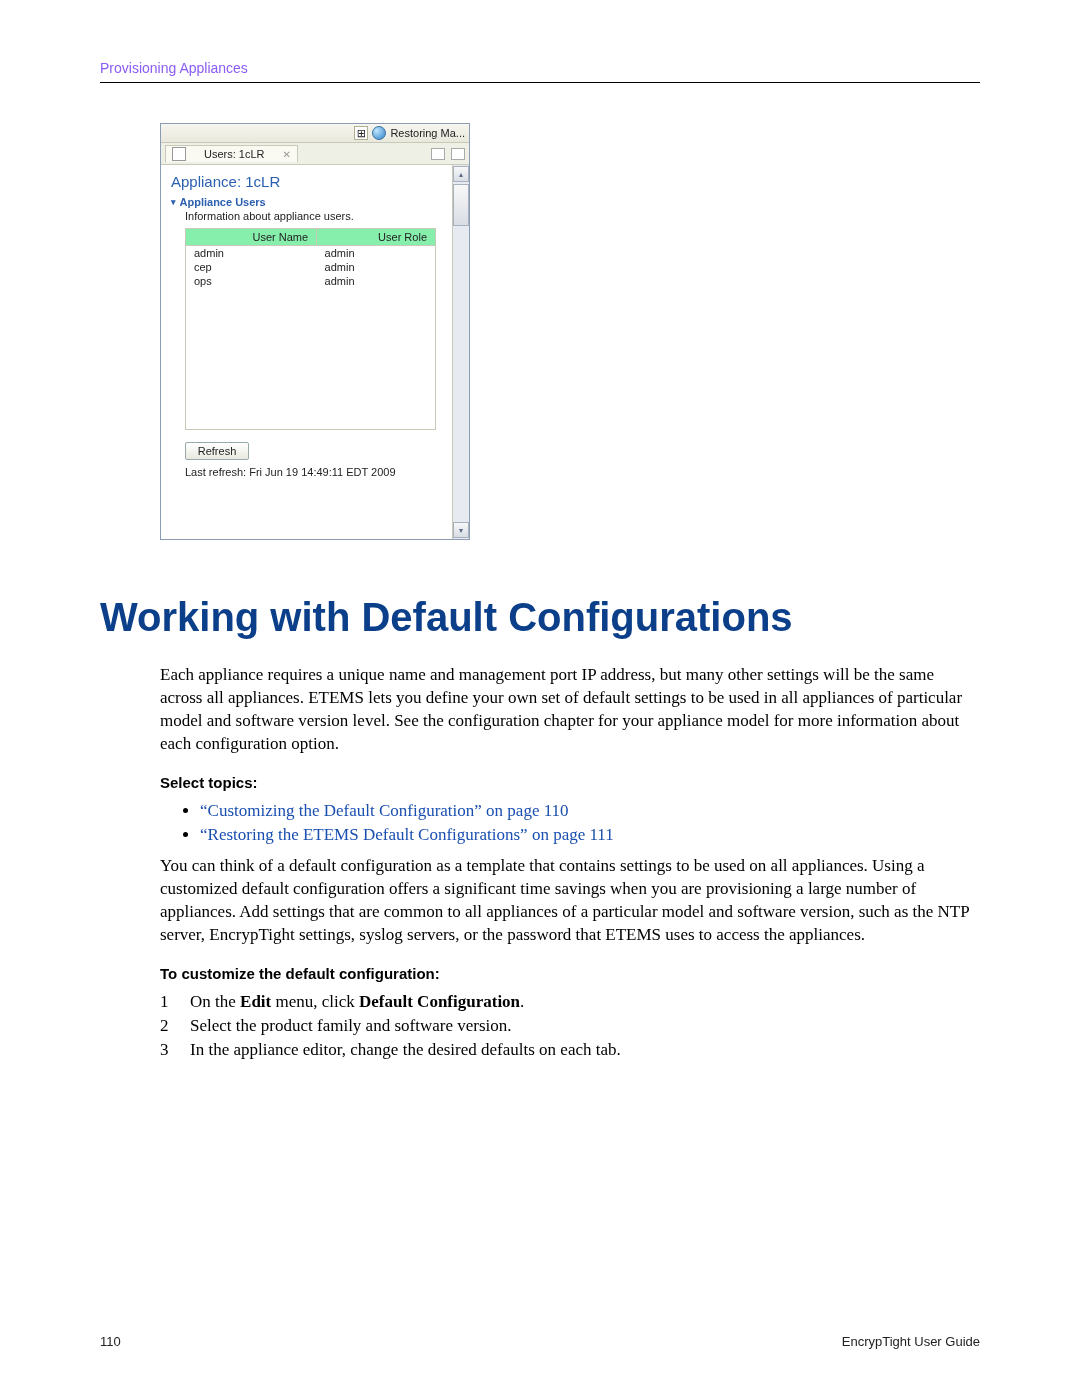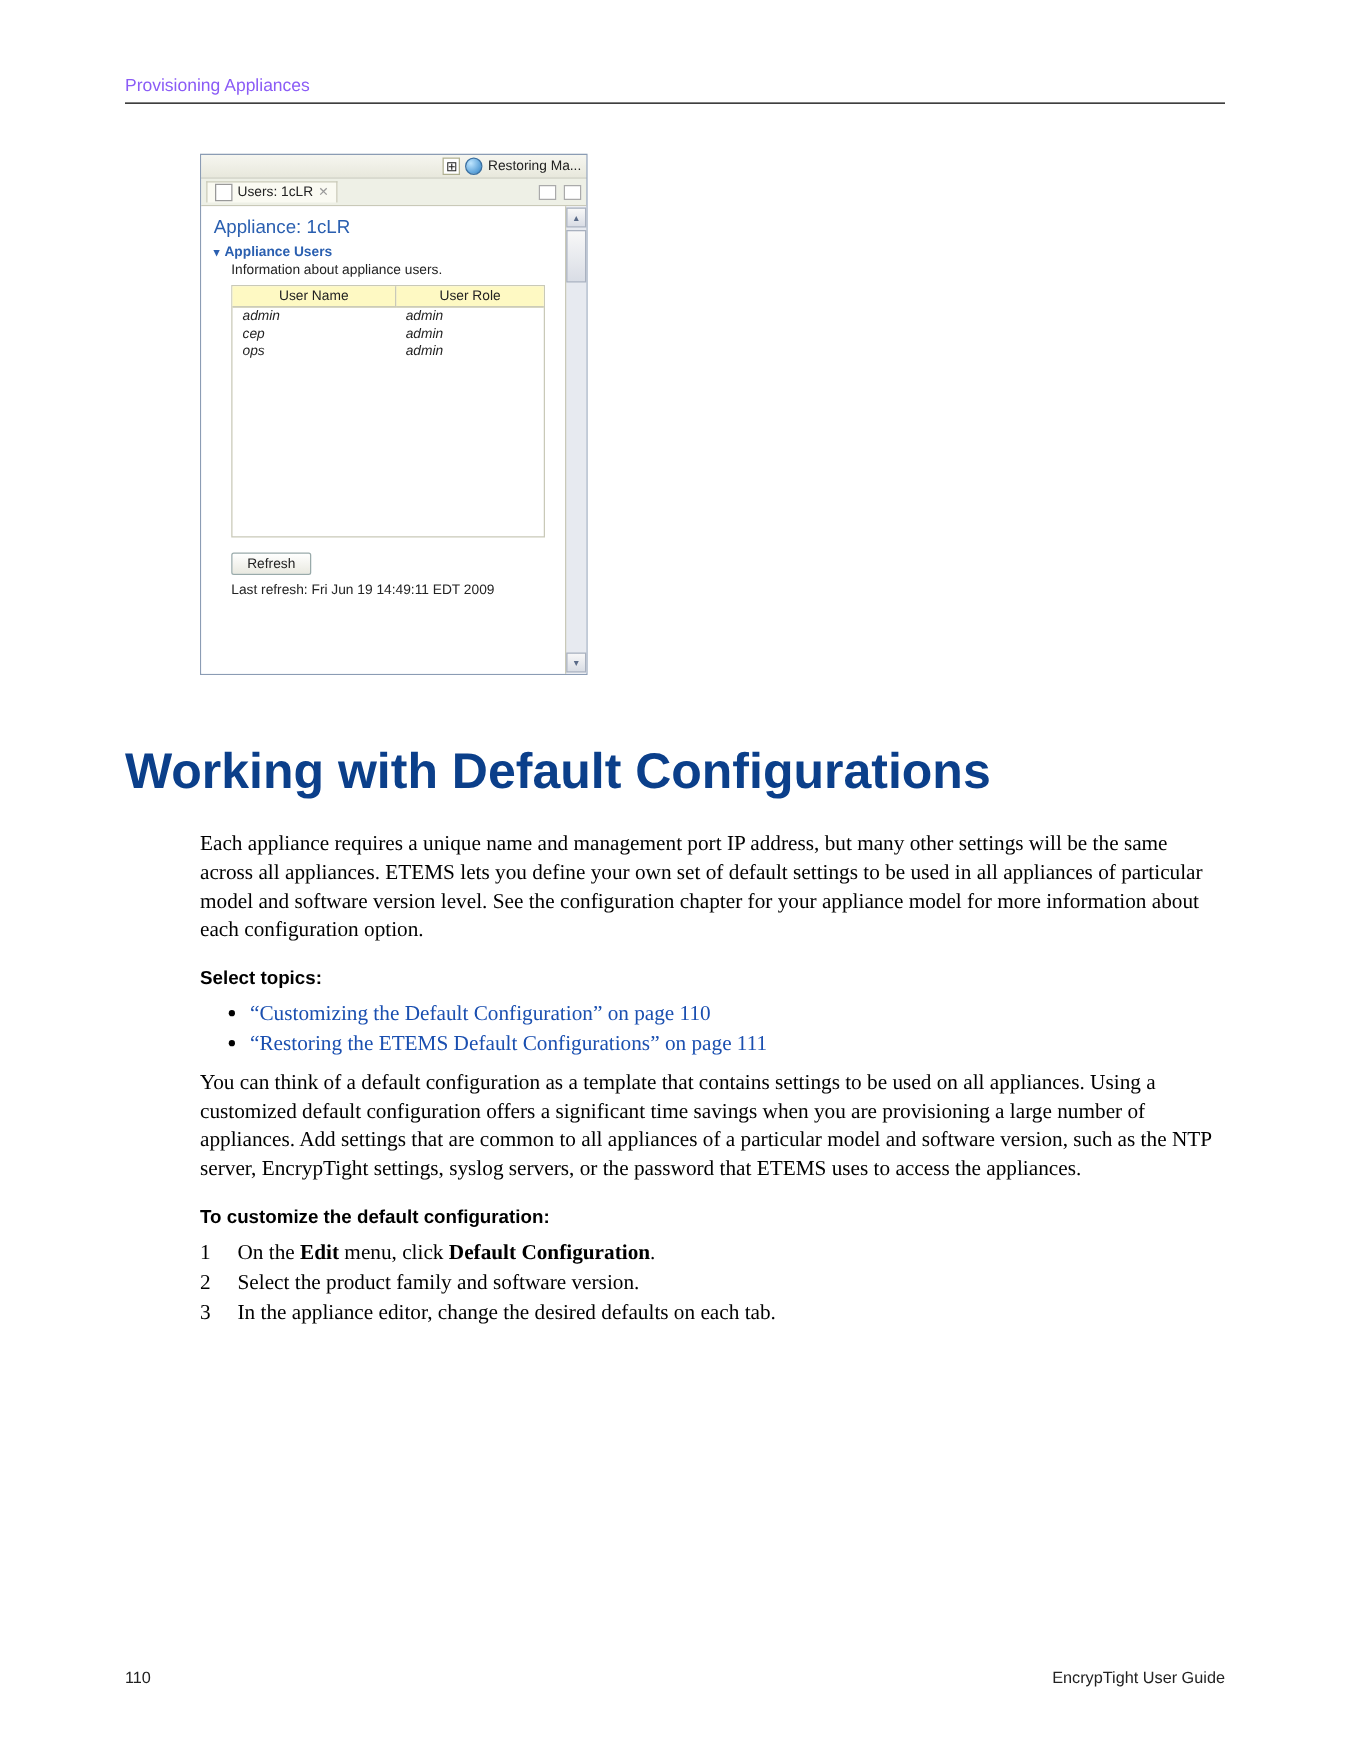--- a/index.html
+++ b/index.html
@@ -59,21 +59,21 @@
     background: radial-gradient(circle at 30% 30%, #bfe6ff, #2e82c7);
     border:1px solid #3a6fa0;
   }
   .shot-top span.lbl { font-size:11px; color:#222; }
   .shot-tabbar {
     display:flex; align-items:center; background:#eef0e6;
     border-bottom:1px solid #c9c9b8; padding:2px 4px; gap:6px;
     justify-content:space-between;
   }
   .shot-tab {
-    display:flex; align-items:center; gap:4px;
+    display:flex; align-items:center; gap:18px;
     background:#fafaf2; border:1px solid #c9c9b8; border-bottom:none;
     padding:1px 6px; font-size:11px;justify-content:flex-end;
   }
   .tab-page-icon{
     width:12px;height:12px;border:1px solid #999;background:#fff;
   }
   .tab-x { color:#999; font-size:10px; }
   .winctrl { display:flex; gap:6px; color:#777; }
   .winctrl span{display:inline-block;width:12px;height:10px;border:1px solid #aaa;background:#fff;}
   .shot-body {
@@ -91,25 +91,25 @@
     color:#2a5fb0; font-size:11px; font-weight:bold;
     display:flex; align-items:center; gap:4px; margin-bottom:0;
   }
   .tri { color:#2a5fb0; font-size:9px; }
   .shot-sub { font-size:11px; color:#222; margin:2px 0 6px 14px; }
   .shot-table-container{
     border:1px solid #c9c9b8; margin:0 6px 0 14px; height:200px; background:#fff;
   }
   .shot-table { width:100%; border-collapse:collapse; font-size:11px; }
   .shot-table th {
-    text-align:center; font-weight:normal; background:#fef9c3;
+    text-align:right; font-weight:normal; background:#86efac;
     border-bottom:1px solid #c9c9b8; padding:2px 8px; font-size:11px;
   }
   .shot-table th + th { border-left:1px solid #c9c9b8;}
-  .shot-table td { padding:1px 8px; font-size:11px;font-style:italic; }
+  .shot-table td { padding:1px 8px; font-size:11px; }
   .shot-refresh {
     margin:12px 0 4px 14px; width:62px; text-align:center;
     border:1px solid #9aa; background:linear-gradient(#fff,#e9e9e0);
     font-size:11px; padding:2px 0; border-radius:2px;
   }
   .shot-status { font-size:11px; margin:2px 0 2px 14px; color:#222; }
   .shot-vscroll {
     width:16px; background:#e7eaf0; border-left:1px solid #c9c9b8;
     display:flex; flex-direction:column; justify-content:space-between; align-items:center;
   }

